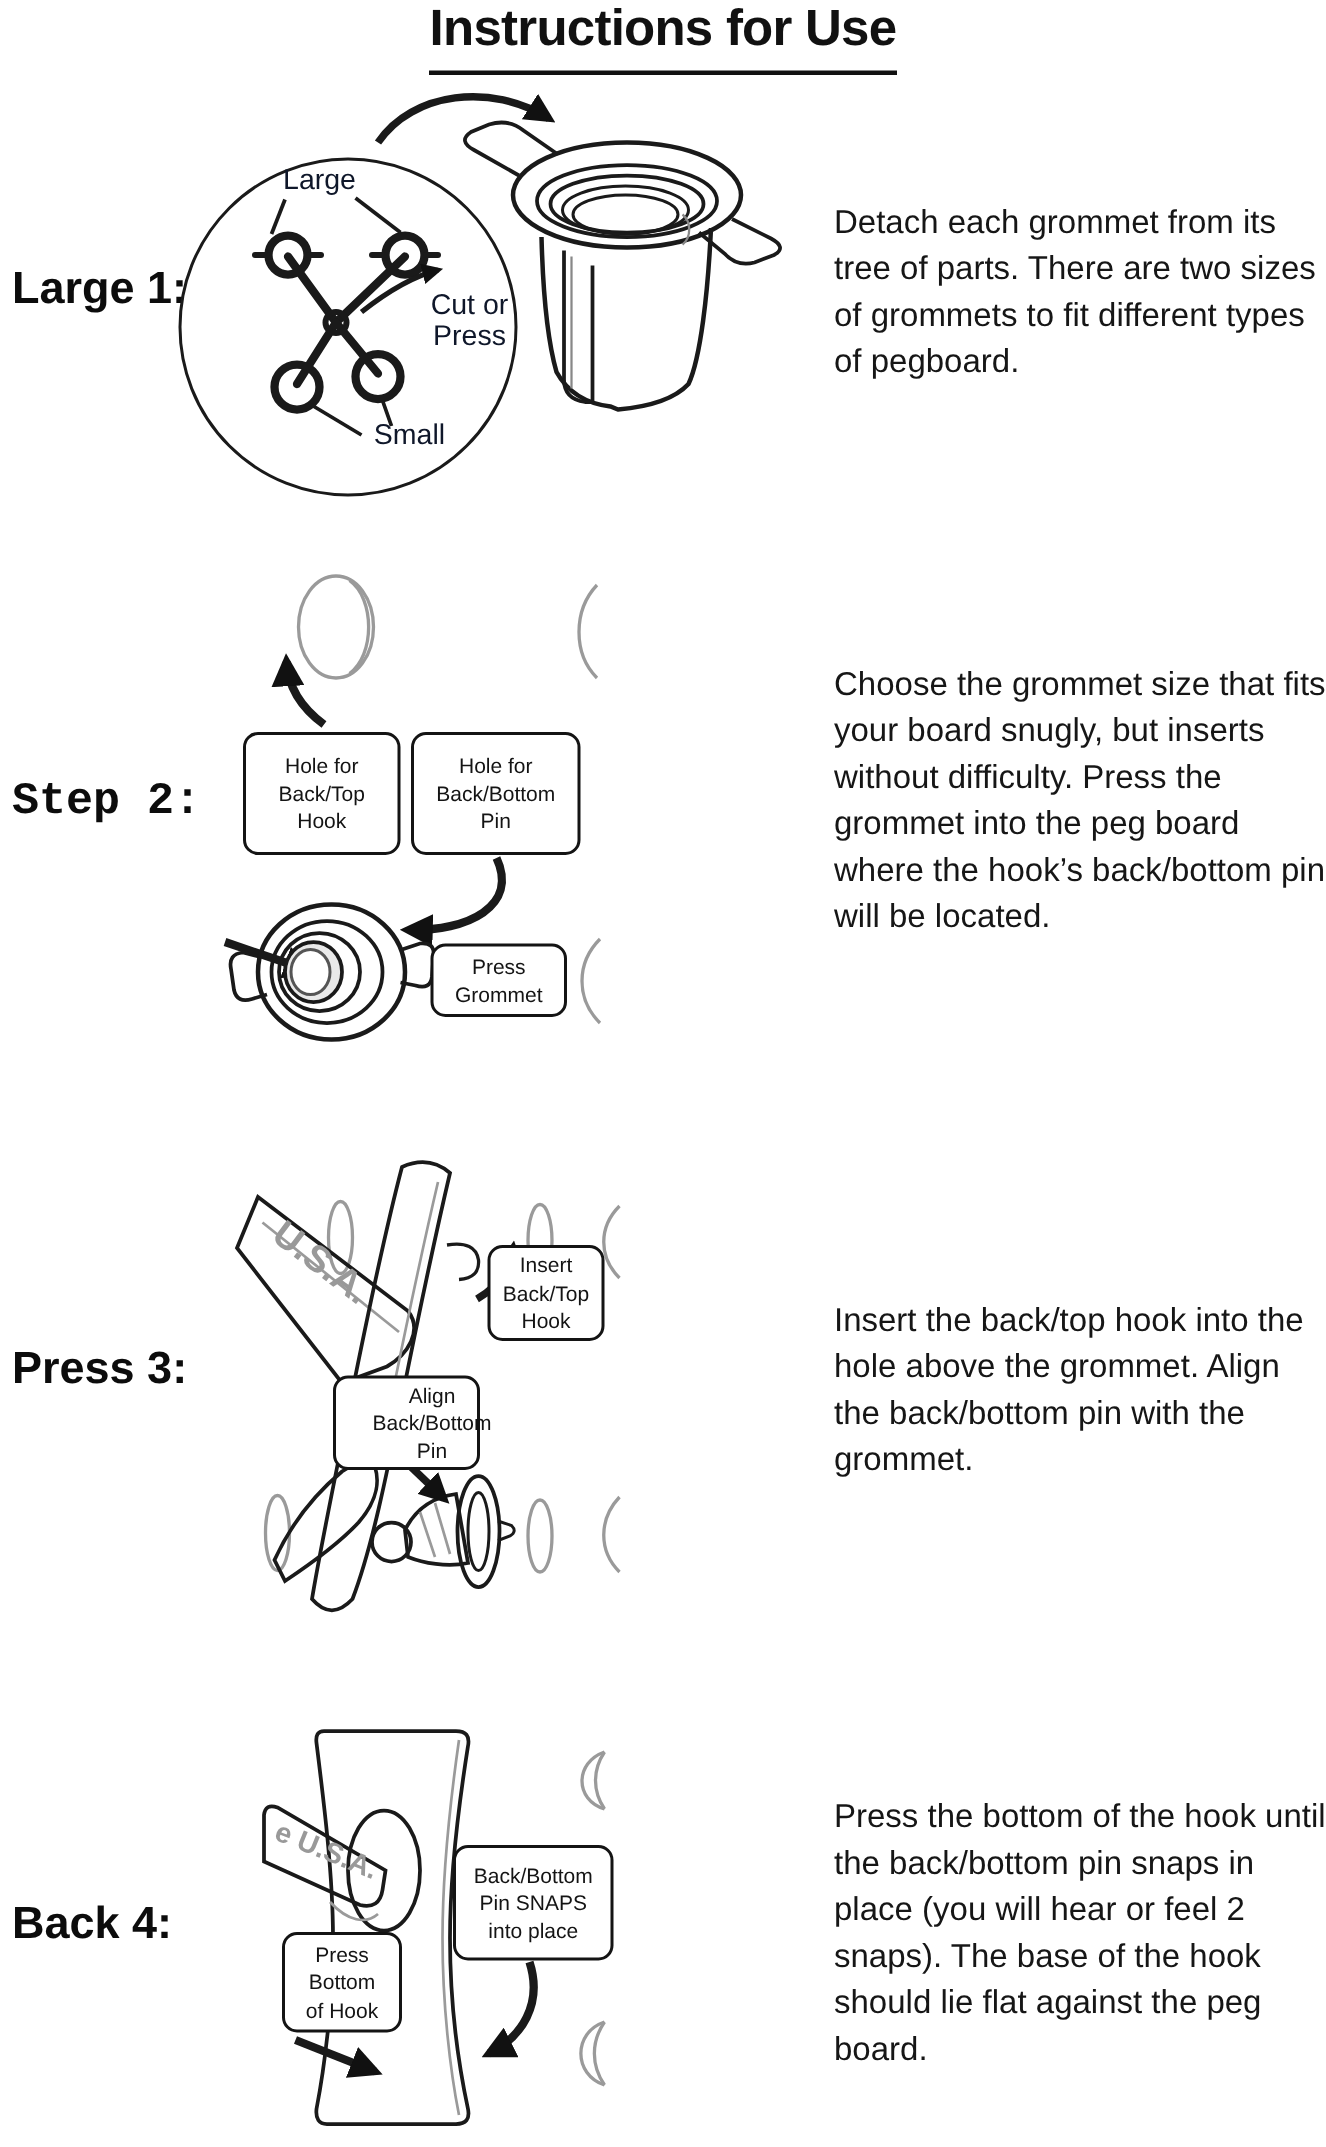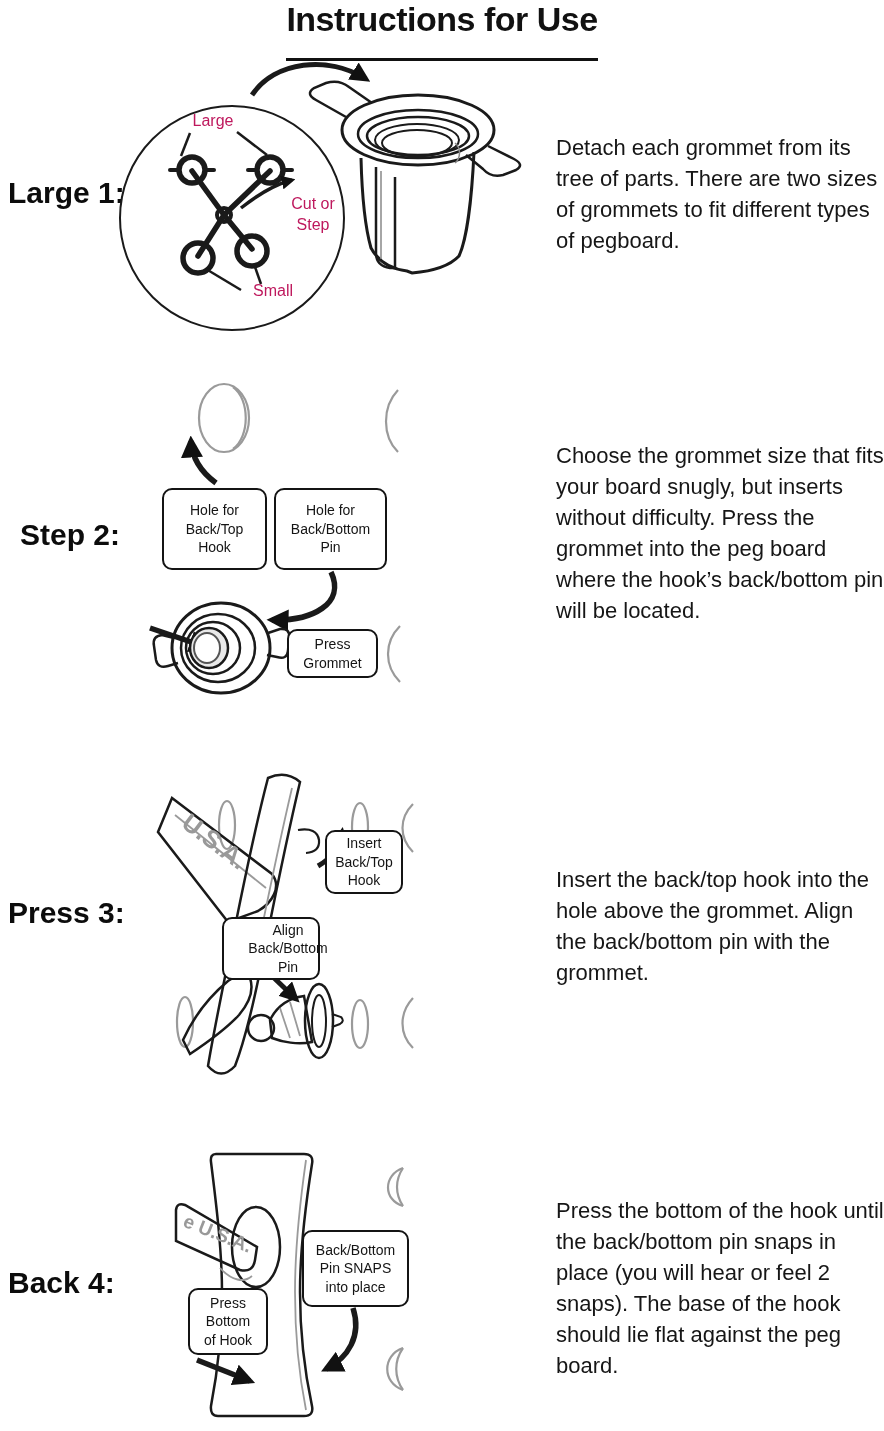--- a/index.html
+++ b/index.html
@@ -4,35 +4,35 @@
 <style>
   html,body{margin:0;padding:0;background:#fff;}
   #page{
     position:relative;width:884px;height:1431px;background:#fff;overflow:hidden;
     font-family:"Liberation Sans",sans-serif;color:#111;
   }
   .title{
     position:absolute;top:0;left:0;width:884px;text-align:center;
     font-size:34px;font-weight:bold;letter-spacing:-0.5px;
   }
-  .title span{display:inline-block;border-bottom:3.5px solid #111;padding-bottom:19px;}
+  .title span{display:inline-block;border-bottom:3.5px solid #111;padding-bottom:8px;}
   .step-label{
     position:absolute;font-size:30px;font-weight:bold;color:#0c0c0c;
   }
   .step-text{
     position:absolute;width:332px;font-size:22px;line-height:31px;color:#161616;
   }
   .callout{
     position:absolute;box-sizing:border-box;background:#fff;border:2.5px solid #141414;
     border-radius:10px;text-align:center;font-size:14px;line-height:18.5px;
     color:#141414;white-space:pre-line;display:flex;align-items:center;justify-content:center;
     padding:3px 2px;
   }
   .figlabel{
-    position:absolute;font-size:16px;color:#be185d;text-align:center;white-space:pre-line;line-height:21px;
+    position:absolute;font-size:19px;color:#0f172a;text-align:center;white-space:pre-line;line-height:21px;
   }
   svg{position:absolute;overflow:visible;}
   .ln{stroke:#1a1a1a;fill:none;}
   .grey{stroke:#9a9a9a;fill:none;}
 </style>
 </head>
 <body>
 
 <div id="page">
 
@@ -93,23 +93,23 @@
       <ellipse cx="307" cy="88" rx="35" ry="13" stroke-width="2"></ellipse>
       <path d="M251,103 C252,142 255,172 261,193 Q272,213 297,216 L302,218 Q336,215 349,201 C357,184 362,140 364,97" stroke-width="3"></path>
       <path d="M266,112 L266,198 Q266,211 280,213 L285,213 L285,122" stroke-width="2.5"></path>
       <path d="M271,116 L271,204" stroke-width="1.5" stroke="#888"></path>
       <path d="M345,88 a10,12 0 0 1 0,20" stroke-width="1.5" stroke="#888"></path>
     </g>
   </svg>
   <div class="figlabel" style="left:186px;top:110px;width:54px;">Large</div>
   <div class="figlabel" style="left:244px;top:280px;width:58px;text-align:center;">Small</div>
   <div class="figlabel" style="left:281px;top:193px;width:64px;">Cut or
-Step</div>
-
-  <div class="step-label" style="left:20px;top:518px;">Step 2:</div>
+Press</div>
+
+  <div class="step-label" style="left:8px;top:518px;font-family:Liberation Mono, monospace;">Step 2:</div>
   <div class="step-text" style="left:556px;top:440px;">Choose the grommet size that fits your board snugly, but inserts without difficulty. Press the grommet into the peg board where the hook’s back/bottom pin will be located.</div>
 
   <svg style="left:100px;top:370px;" width="360" height="330" viewBox="0 0 360 330">
     <defs>
       <marker id="ah2" viewBox="0 0 10 10" refX="7.5" refY="5" markerWidth="4" markerHeight="4" orient="auto">
         <path d="M0,0 L10,5 L0,10 z" fill="#111"></path>
       </marker>
     </defs>
 
     <g class="grey" stroke-width="2.2">

